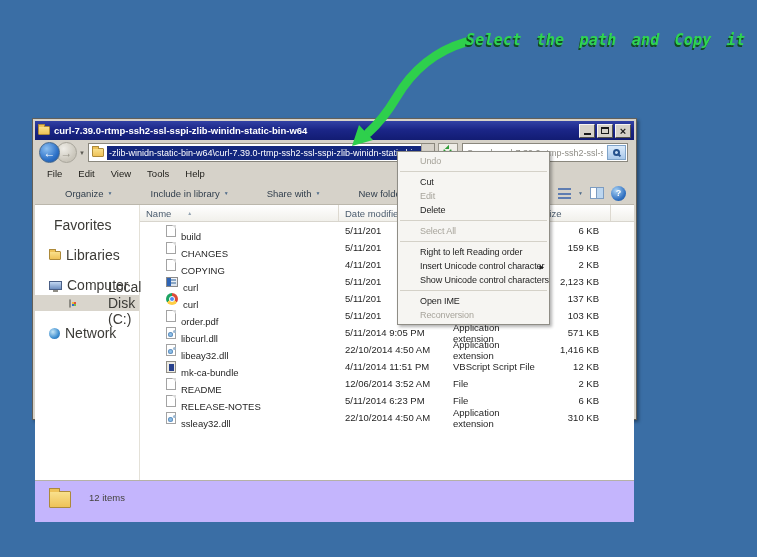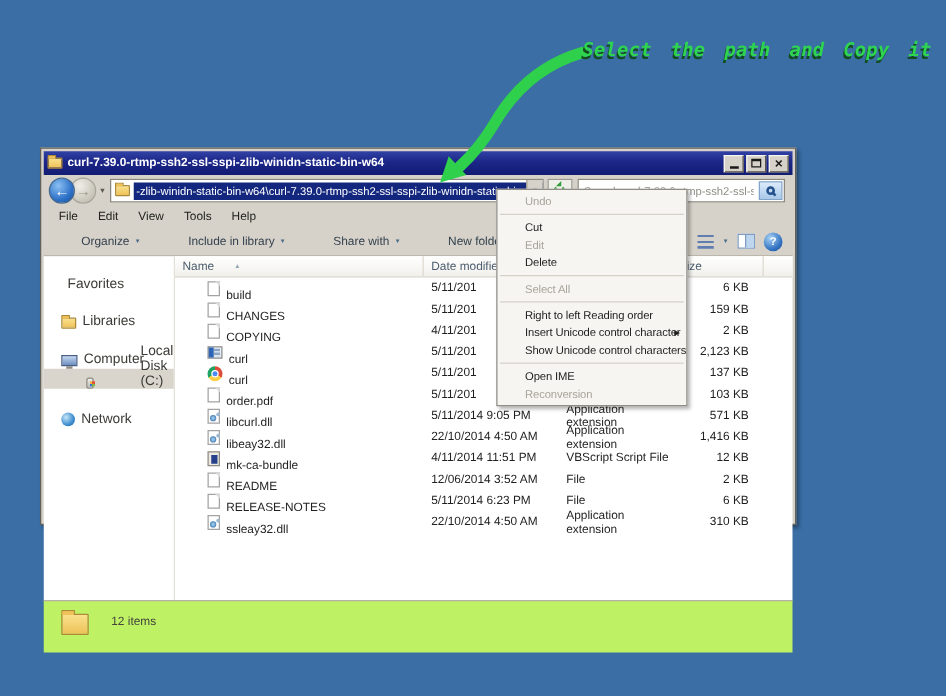--- a/index.html
+++ b/index.html
@@ -84,21 +84,21 @@
   .pane-icon{ width:14px; height:12px; border:1px solid #7d9cc0; background:#fff; position:relative; }
   .pane-icon::after{ content:''; position:absolute; right:0; top:0; bottom:0; width:6px;
     background:#bcd6ef; border-left:1px solid #7d9cc0; }
   .help-icon{ width:15px; height:15px; border-radius:50%;
     background:radial-gradient(circle at 35% 30%, #a8d2f5, #2f6fc0 65%, #1d4e92);
     color:#fff; font-size:9px; font-weight:bold; display:flex; align-items:center; justify-content:center; }
 
   
   .main{ height:275px; display:flex; background:#fff; }
   .sidebar{ width:105px; border-right:1px solid #e4e1d8; padding-top:12px; }
-  .side-item{ display:flex; align-items:flex-end; height:16px; padding-left:14px; font-size:11px;
+  .side-item{ display:flex; align-items:center; height:16px; padding-left:14px; font-size:14px;
     color:#3c3b37; }
   .side-item.root{ margin-top:14px; }
   .side-item.first{ margin-top:0; }
   .side-item.indent{ padding-left:34px; margin-top:2px;gap:32px; }
   .side-item.selected{ background:#d9d5cc; }
   .side-item .si{ margin-right:5px; }
 
   .filelist{ flex:1; font-size:9.5px; }
   .lheader{ height:17px; display:flex; background:linear-gradient(#ffffff,#f1f0eb);
     border-bottom:1px solid #d8d5cd; color:#4b5c6e; }
@@ -107,21 +107,21 @@
   .hc-fill{ flex:1; border-right:none; }
   .sort-caret{ font-size:5px; color:#93a3b2; margin-left:16px; }
 
   .row{ height:17px; display:flex; align-items:center; color:#1f1f1f; }
   .c-name{ width:199px; display:flex; align-items:center; padding-left:26px; overflow:hidden; }
   .c-name .fn{ margin-left:5px; white-space:nowrap;margin-top:12px; }
   .c-date{ width:108px; padding-left:6px; } .c-type{ width:90px; padding-left:6px; }
   .c-size{ width:74px; text-align:right; padding-right:12px; }
 
   
-  .statusbar{ height:42px; background:#bef264; border-top:1px solid #b5b1a7;
+  .statusbar{ height:42px; background:#c4b5fd; border-top:1px solid #b5b1a7;
     display:flex; padding:8px 0 0 14px; }
   .statusbar .count{ font-size:9.5px; color:#44433e; margin:3px 0 0 18px; }
 
   
   .icon-folder{ width:12px; height:9px; background:linear-gradient(#f9e08c,#eec258);
     border:1px solid #ad8a3a; border-radius:1px; position:relative; display:inline-block; }
   .icon-folder::before{ content:''; position:absolute; top:-3px; left:-1px; width:5px; height:2px;
     background:#eec258; border:1px solid #ad8a3a; border-bottom:none; border-radius:1px 1px 0 0; }
   .big-folder{ width:22px; height:17px; margin-top:2px; }
   .big-folder::before{ width:9px; height:3px; top:-4px; }

